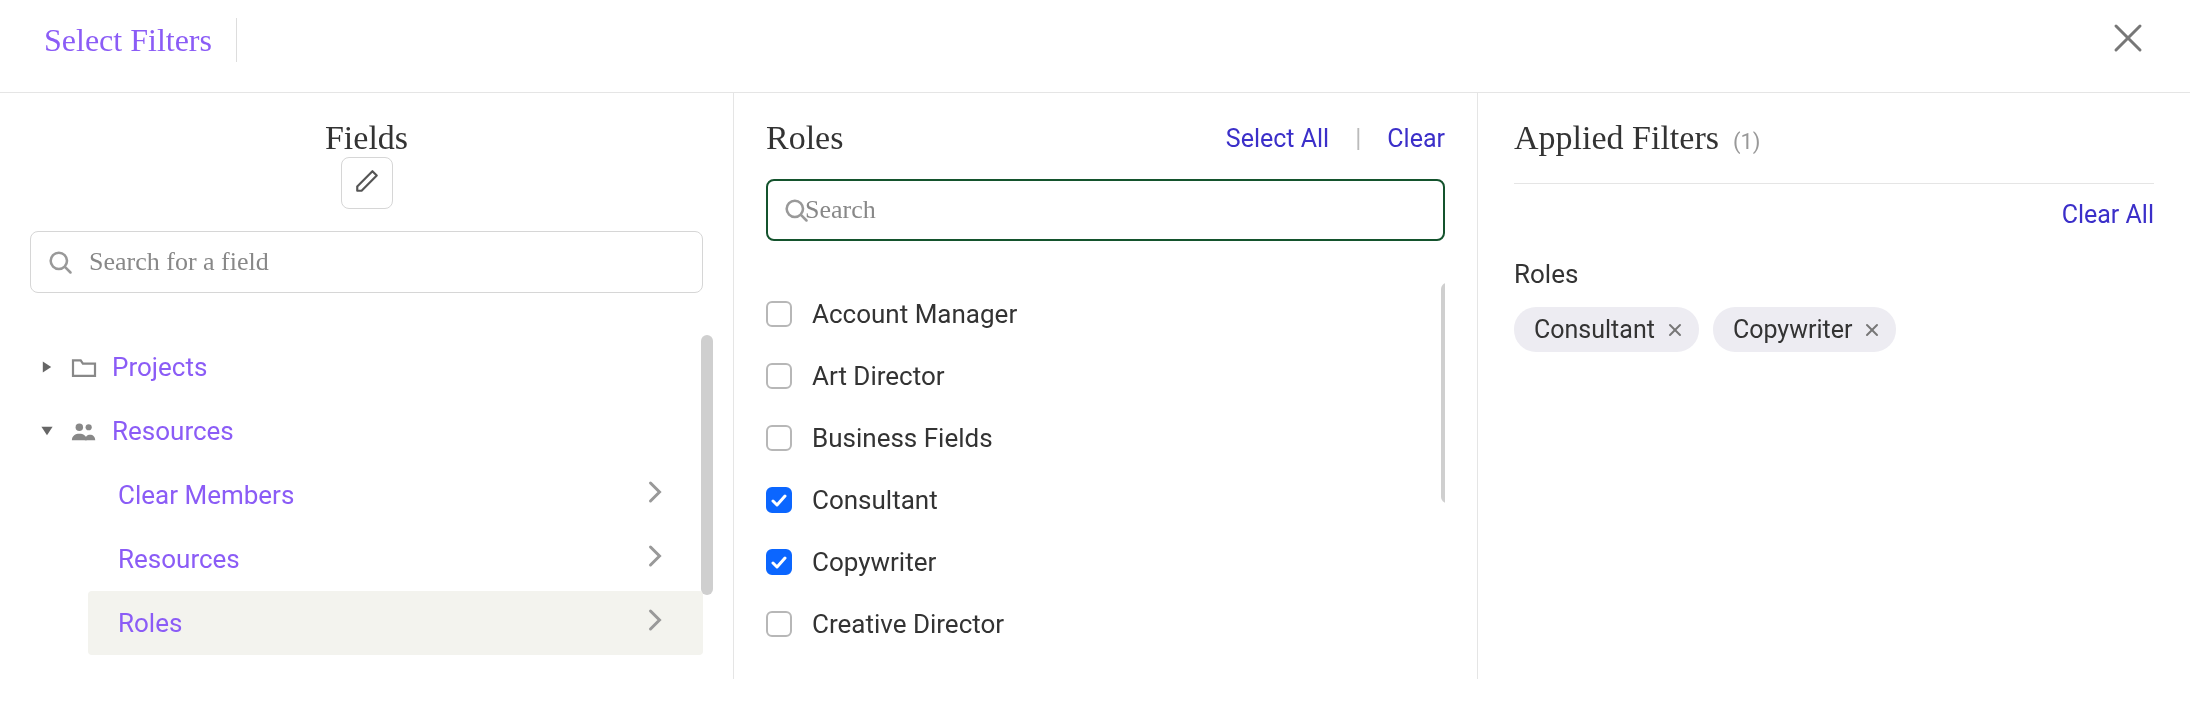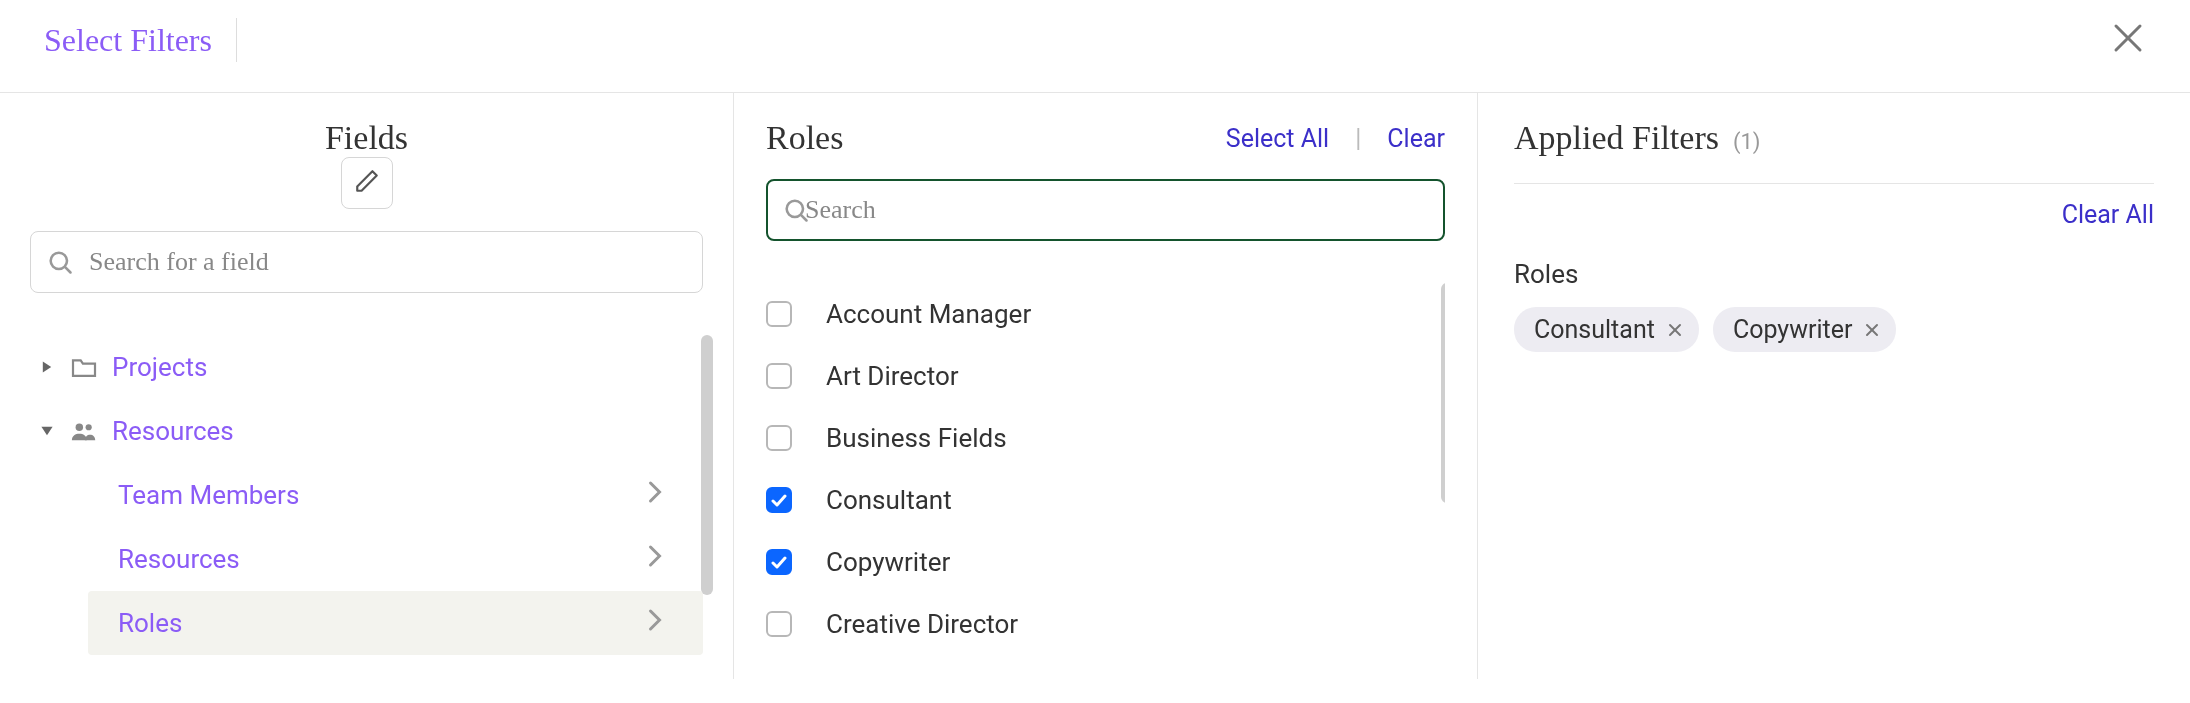--- a/index.html
+++ b/index.html
@@ -200,21 +200,21 @@
     right: -8px;
     top: 24px;
     width: 12px;
     height: 220px;
     background: #cfcfcf;
     border-radius: 6px;
   }
   .role-row {
     display: flex;
     align-items: center;
-    gap: 34px;
+    gap: 20px;
     height: 62px;
     font-size: 26px;
     color: #333;
     cursor: pointer;
   }
   .checkbox {
     width: 26px;
     height: 26px;
     border: 2px solid #b7b7b7;
     border-radius: 6px;
@@ -352,21 +352,21 @@
               <circle cx="20" cy="6" r="3.3"></circle>
               <path d="M2 20c0-5 4-7 8-7s8 2 8 7"></path>
               <path d="M16 20c0-4 2.5-6 5.5-6S27 16 27 20"></path>
             </svg>
         </span>
         <span>Resources</span>
       </div>
 
       <div class="tree-sub">
         <div class="tree-row">
-          <span>Team Members</span>
+          <span>Clear Members</span>
           <span class="chevron-wrap">
             <svg viewBox="0 0 10 16" fill="none" stroke="currentColor" stroke-width="2" stroke-linecap="round">
                 <polyline points="2,2 8,8 2,14"></polyline>
               </svg>
           </span>
         </div>
         <div class="tree-row">
           <span>Resources</span>
           <span class="chevron-wrap">
             <svg viewBox="0 0 10 16" fill="none" stroke="currentColor" stroke-width="2" stroke-linecap="round">

